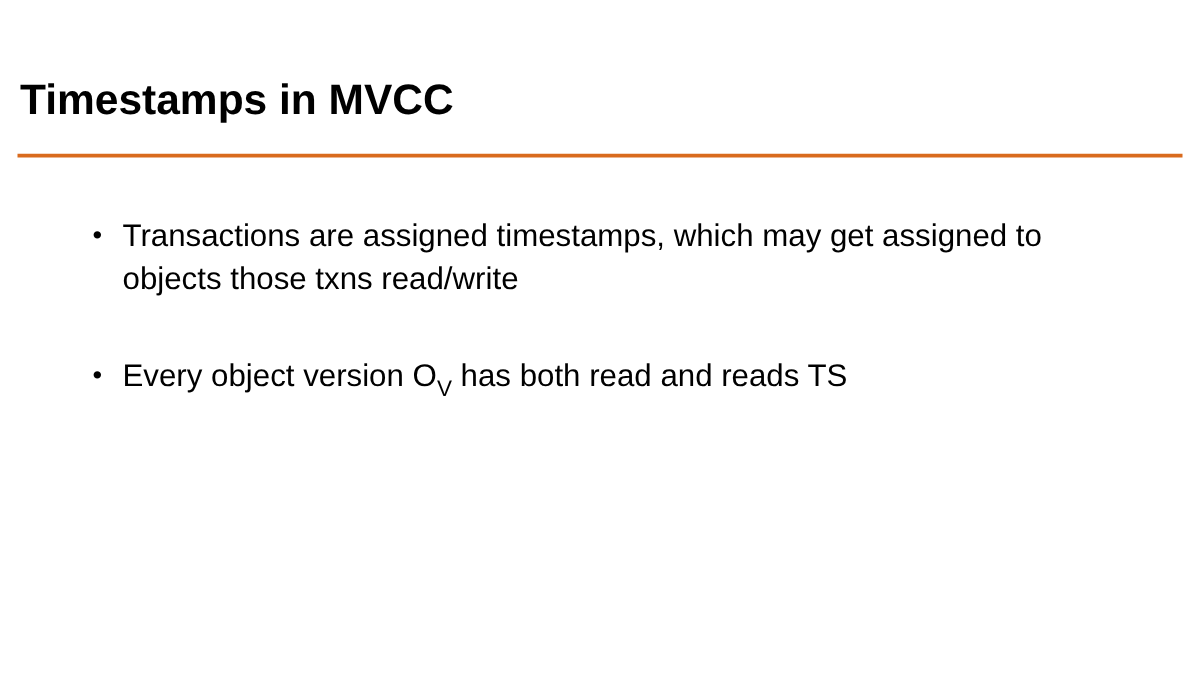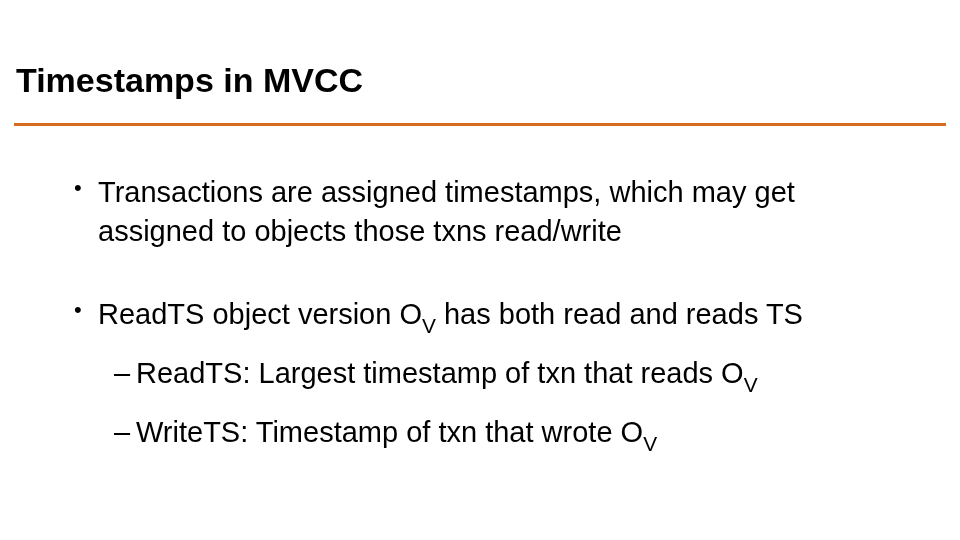--- a/index.html
+++ b/index.html
@@ -33,21 +33,21 @@
     right: 14px;
     top: 90px;
     height: 0;
     border-top: 3px solid #d96b1e;
   }
   .content {
     position: absolute;
     left: 70px;
     right: 60px;
     top: 140px;
-    font-size: 29px;
+    font-size: 25px;
     line-height: 1.35;
   }
   ul.top {
     list-style: none;
     padding: 0;
     margin: 0;
   }
   ul.top > li {
     position: relative;
     padding-left: 28px;
@@ -99,28 +99,20 @@
   <div class="title">Timestamps in MVCC</div>
 
   <div class="rule"></div>
 
   <div class="content">
     <ul class="top">
       <li>
         <span>Transactions are assigned timestamps, which may get assigned to objects those txns read/write</span>
       </li>
       <li>
-        <span>ReadTS object version O</span><span class="sub-v">V</span><span> has both read and reads TS</span>
-        <ul class="sub">
-          <li>
-            <span>ReadTS:  Largest timestamp of txn that reads O</span><span class="sub-v">V</span>
-          </li>
-          <li>
-            <span>WriteTS:  Timestamp of txn that wrote O</span><span class="sub-v">V</span>
-          </li>
-        </ul>
+        <span>Every object version O</span><span class="sub-v">V</span><span> has both read and reads TS</span>
       </li>
     </ul>
   </div>
 
   <div class="pagenum">16</div>
 
 </div>
 
 </body></html>

